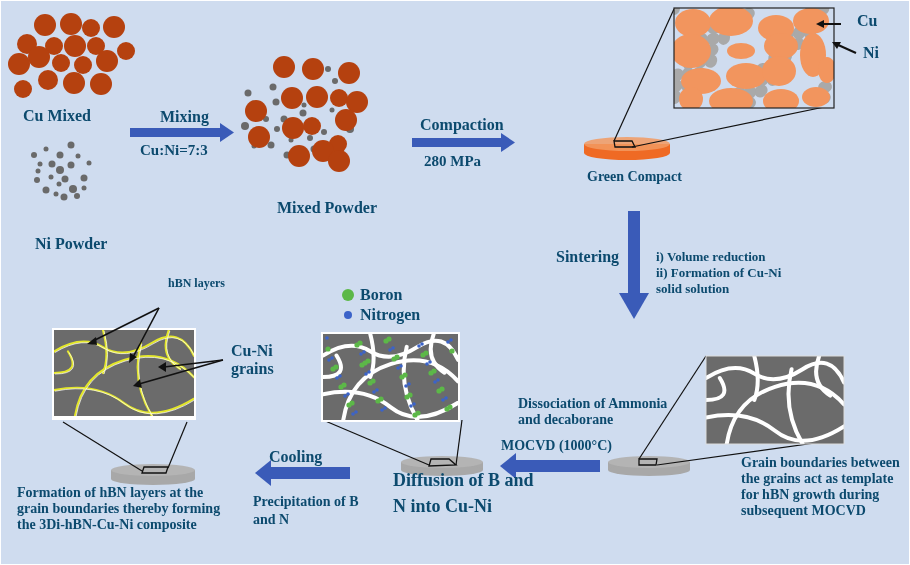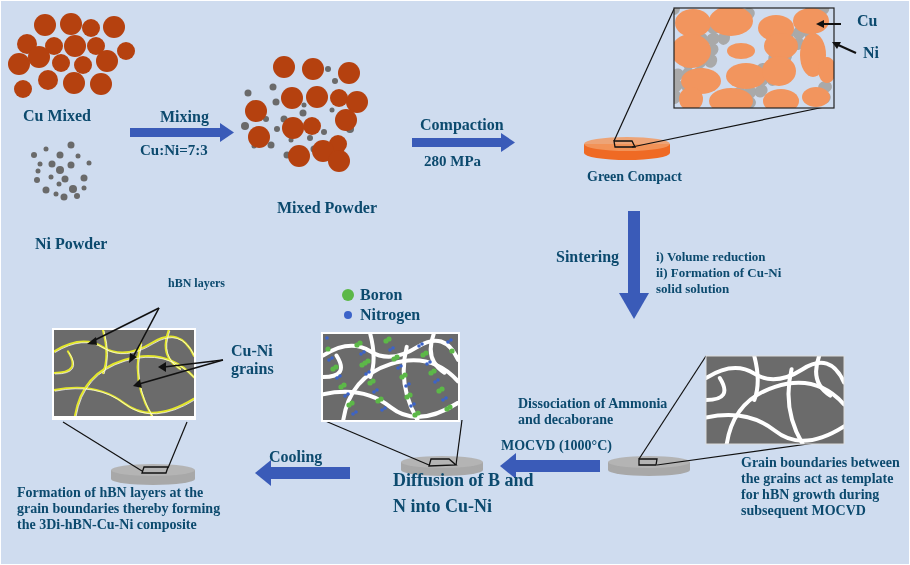--- a/index.html
+++ b/index.html
@@ -400,19 +400,21 @@
 ii) Formation of Cu-Ni
 solid solution</div>
   <div class="lbl ml" style="left:517px;top:395px;font-size:14px;line-height:16px;">Dissociation of Ammonia
 and decaborane</div>
   <div class="lbl" style="left:500px;top:436px;font-size:14px;">MOCVD (1000°C)</div>
   <div class="lbl lbl-lg" style="left:359px;top:285px;">Boron</div>
   <div class="lbl lbl-lg" style="left:359px;top:305px;">Nitrogen</div>
   <div class="lbl ml" style="left:392px;top:466px;font-size:18px;line-height:26px;">Diffusion of B and
 N into Cu-Ni</div>
   <div class="lbl lbl-lg" style="left:268px;top:447px;">Cooling</div>
+  <div class="lbl ml" style="left:252px;top:492px;font-size:14px;line-height:18px;">Precipitation of B
+and N</div>
   <div class="lbl" style="left:167px;top:274px;font-size:12px;">hBN layers</div>
   <div class="lbl lbl-lg ml" style="left:230px;top:341px;line-height:18px;">Cu-Ni
 grains</div>
   <div class="lbl ml" style="left:16px;top:484px;font-size:14px;line-height:16px;">Formation of hBN layers at the
 grain boundaries thereby forming
 the 3Di-hBN-Cu-Ni composite</div>
 </div>
 
 </body></html>

